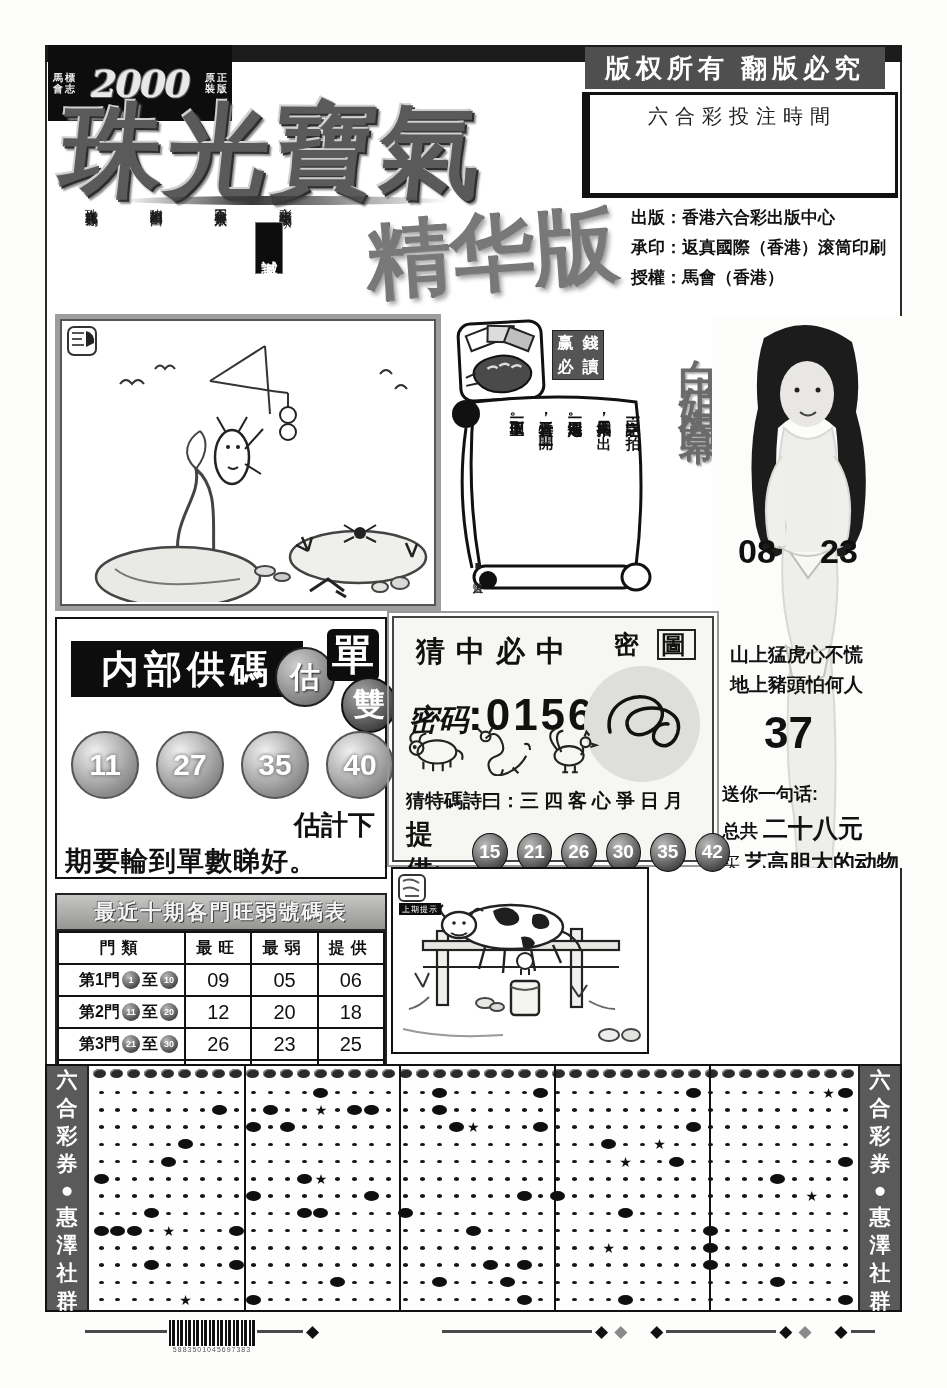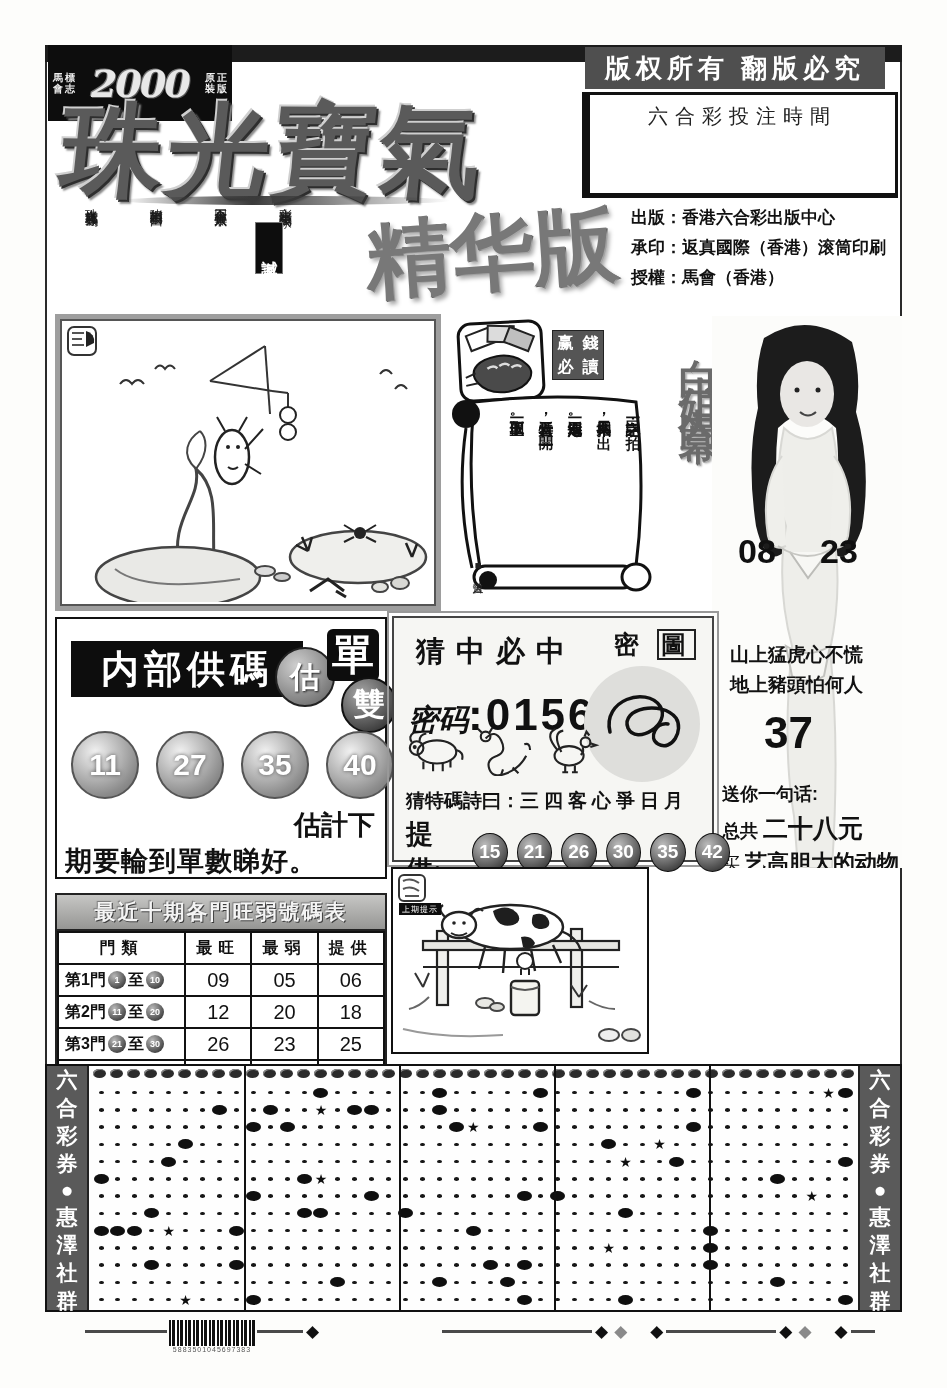--- a/index.html
+++ b/index.html
@@ -74,21 +74,21 @@
   #provideRow{position:absolute;left:12px;top:198px;display:flex;align-items:center;gap:9px;}
   #provideRow .lab{font-family:"Liberation Serif",serif;font-weight:bold;font-size:27px;}
   .small-ball{width:37px;height:37px;border-radius:50%;background:radial-gradient(circle at 35% 30%,#bdbdbd,#1f1f1f);border:1px solid #111;color:#fff;font-size:19px;font-weight:bold;display:flex;align-items:center;justify-content:center;}
   
   #tblWrap{left:55px;top:893px;width:332px;box-sizing:border-box;border:2px solid #222;background:#fff;}
   #tblTitle{background:linear-gradient(180deg,#c6c6c4,#969694);color:#f4f4f4;text-shadow:1px 1px 0 #3c3c3c,-1px -1px 1px #777;font-weight:bold;font-size:21px;letter-spacing:2px;text-align:center;height:34px;line-height:34px;border-bottom:2px solid #222;}
   #tbl{width:100%;border-collapse:collapse;}
   #tbl th,#tbl td{border:2px solid #111;text-align:center;}
   #tbl th{font-size:16px;letter-spacing:6px;height:28px;font-weight:bold;}
   #tbl td{font-size:20px;height:28px;}
-  .gate-cell{display:flex;align-items:center;justify-content:flex-start;gap:2px;padding-left:5px;font-size:16px;font-weight:bold;}
+  .gate-cell{display:flex;align-items:center;justify-content:flex-start;gap:2px;padding-left:19px;font-size:16px;font-weight:bold;}
   .mini-ball{width:18px;height:18px;border-radius:50%;background:radial-gradient(circle at 35% 30%,#b9b9b9,#1c1c1c);color:#fff;font-size:9px;font-weight:bold;display:inline-flex;align-items:center;justify-content:center;}
   .mini-ball.empty{background:radial-gradient(circle at 35% 30%,#f0f0f0,#9f9f9f);}
   
   #cowFrame{left:391px;top:867px;width:258px;height:187px;border:2px solid #111;background:#fff;box-sizing:border-box;}
   #cowBadge{position:absolute;left:6px;top:34px;width:42px;height:12px;background:#0d0d0d;color:#fff;font-size:8px;display:flex;align-items:center;justify-content:center;letter-spacing:1px;}
   
   #punchBand{left:45px;top:1064px;width:857px;height:248px;border:2px solid #111;background:#fff;box-sizing:border-box;display:flex;}
   .side-strip{width:40px;background:#5a5a5a;border-right:2px solid #222;color:#fff;display:flex;flex-direction:column;align-items:center;justify-content:space-evenly;font-family:"Liberation Serif",serif;font-weight:bold;font-size:21px;}
   .side-strip.right{border-right:none;border-left:2px solid #222;}
   #card{flex:1;position:relative;background:#fefefe;overflow:hidden;}

